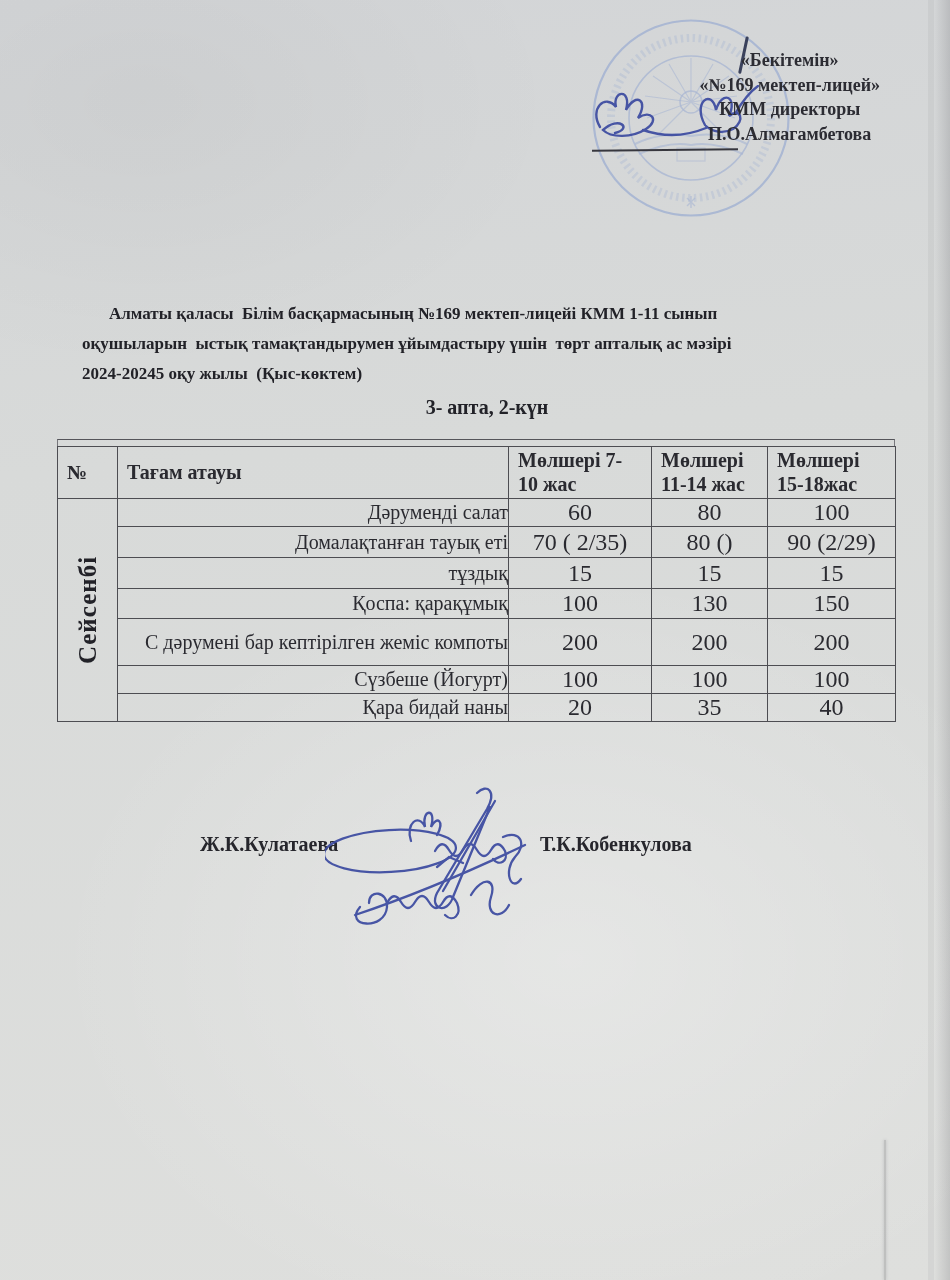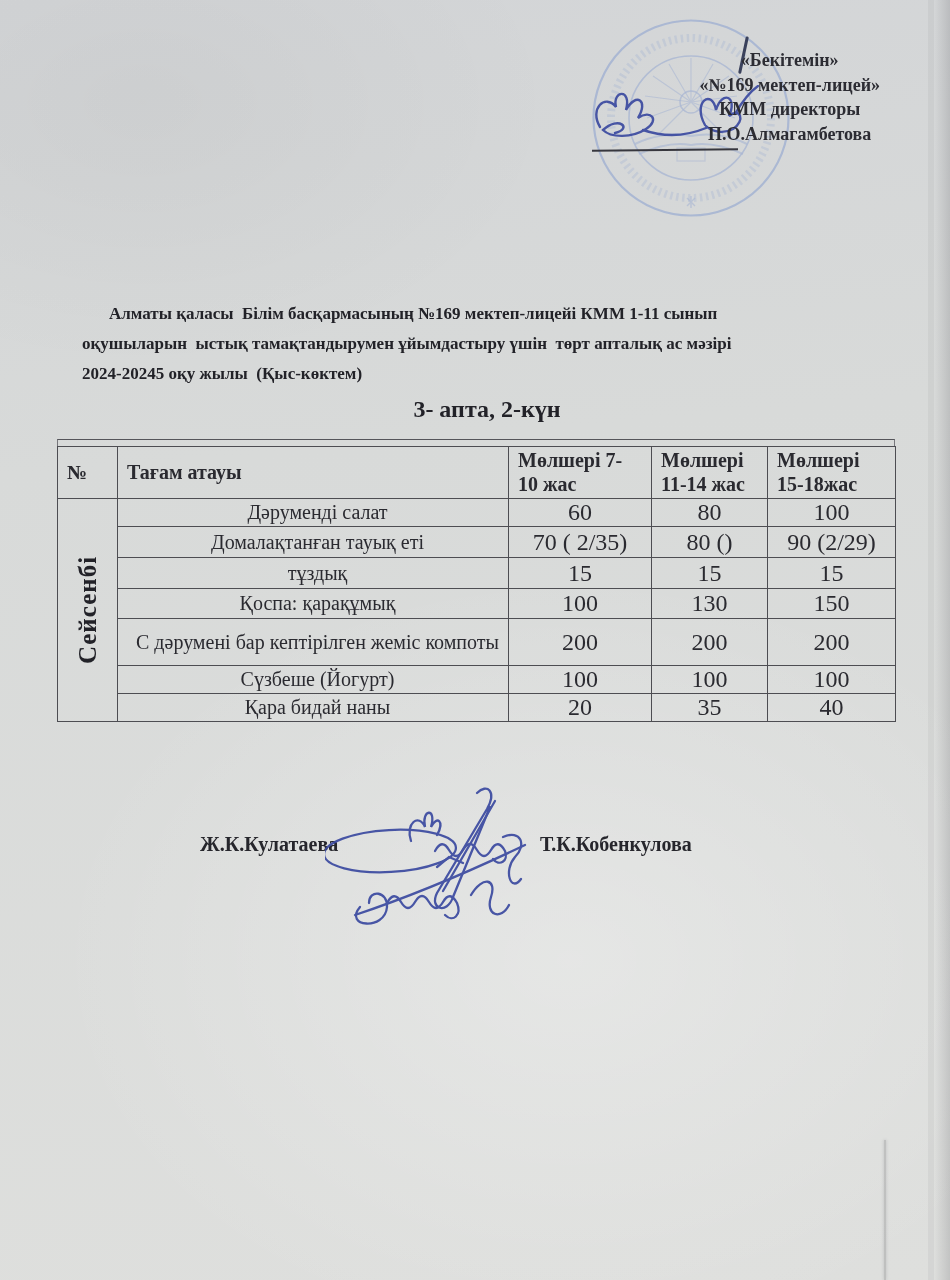--- a/index.html
+++ b/index.html
@@ -37,32 +37,32 @@
   
   .sig-top { position:absolute; left:585px; top:85px; }
   .sig-bottom { position:absolute; left:325px; top:775px; }
 
   
   .title { position:absolute; left:82px; top:299px; width:815px;
     font-size:17px; font-weight:bold; line-height:30px; color:#222228; }
   .title p { white-space:pre; }
   .title p:first-child { text-indent:27px; }
   .subtitle { position:absolute; left:82px; top:396px; width:810px; text-align:center;
-    font-size:24px; font-weight:bold; color:#222228; }
+    font-size:20px; font-weight:bold; color:#222228; }
 
   
   .table-topline { position:absolute; left:57px; top:439px; width:838px; height:7px;
     border-top:1.5px solid #55555a; border-left:1.5px solid #77777c; border-right:1.5px solid #77777c; }
   table.menu { position:absolute; left:57px; top:446px; width:838px;
     border-collapse:collapse; table-layout:fixed; font-size:20px; color:#2a2a30; }
   table.menu th, table.menu td { border:1.6px solid #4d4d52; }
   table.menu thead tr { height:52px; }
   table.menu th { font-weight:bold; text-align:left; vertical-align:middle;
     padding:2px 6px 2px 9px; line-height:1.18; white-space:pre-line; font-size:20px; }
-  td.food { text-align:center; padding-left:9px; vertical-align:middle; }
+  td.food { text-align:right; padding-left:9px; vertical-align:middle; }
   td.food .b { font-weight:normal; }
   td.num { text-align:center; vertical-align:middle; font-size:24px; }
   td.day { position:relative; vertical-align:middle; }
   .day-text { position:absolute; left:50%; top:50%;
     transform:translate(-50%,-50%) rotate(-90deg); transform-origin:center;
     font-weight:bold; font-size:25px; letter-spacing:1px; white-space:nowrap; color:#222228; }
   tbody tr:nth-child(1){height:28px} tbody tr:nth-child(2){height:31px}
   tbody tr:nth-child(3){height:31px} tbody tr:nth-child(4){height:30px}
   tbody tr:nth-child(5){height:47px} tbody tr:nth-child(6){height:28px}
   tbody tr:nth-child(7){height:27px}

